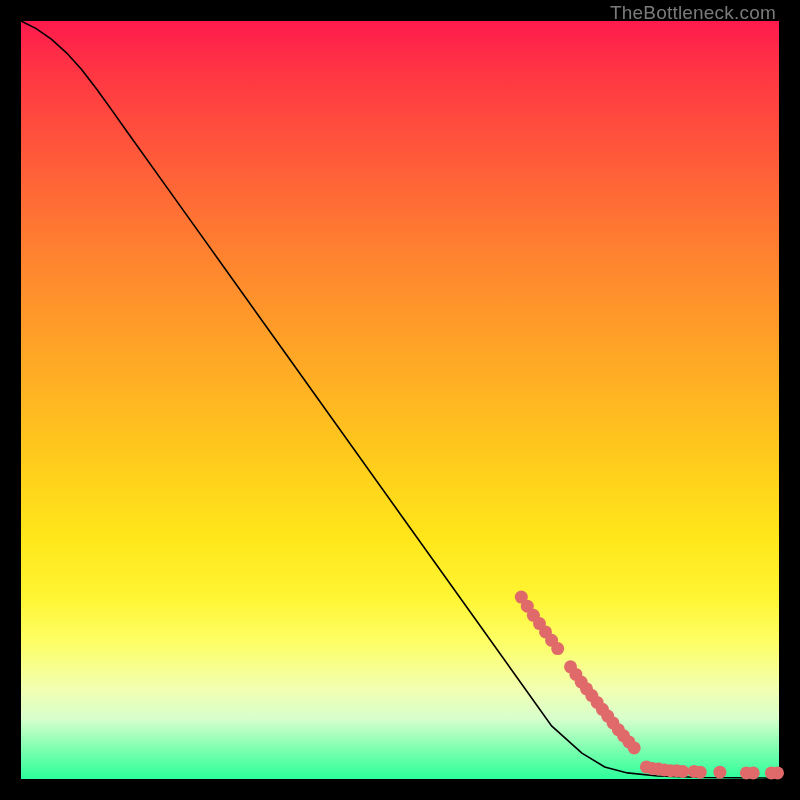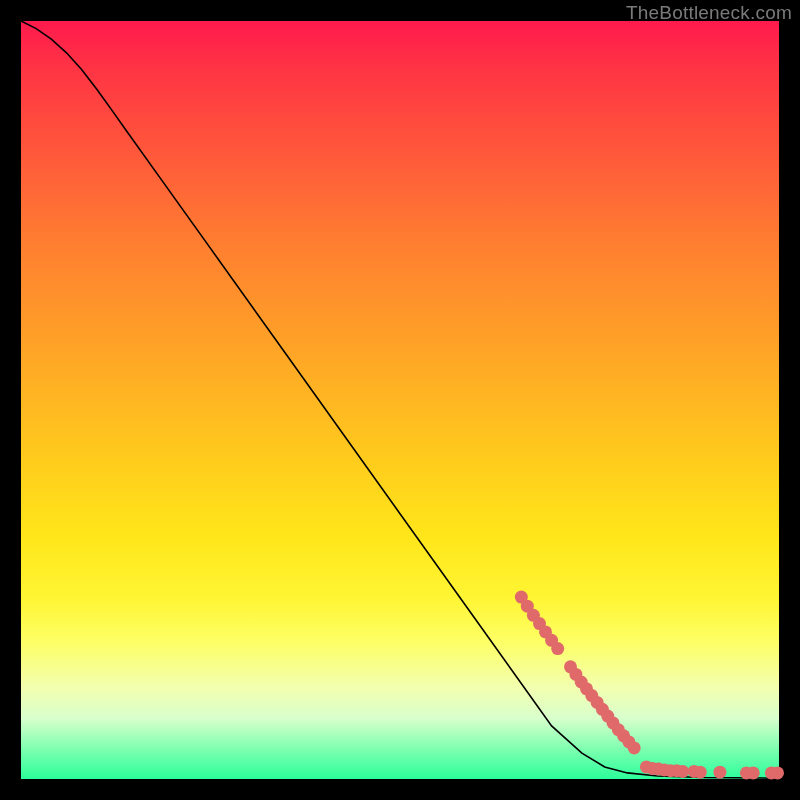--- a/index.html
+++ b/index.html
@@ -37,21 +37,21 @@
       #fdff66 82%,
       #f2ffb0 88%,
       #d8ffcc 92%,
       #7fffb0 96%,
       #2cff9a 100%
     );
   }
   .watermark {
     position: absolute;
     top: 2px;
-    right: 8px;
+    right: 24px;
     color: #7a7a7a;
     font-size: 19px;
     font-weight: 500;
     letter-spacing: 0.2px;
   }
   svg.curve {
     position: absolute;
     left: 0;
     top: 0;
     width: 758px;

